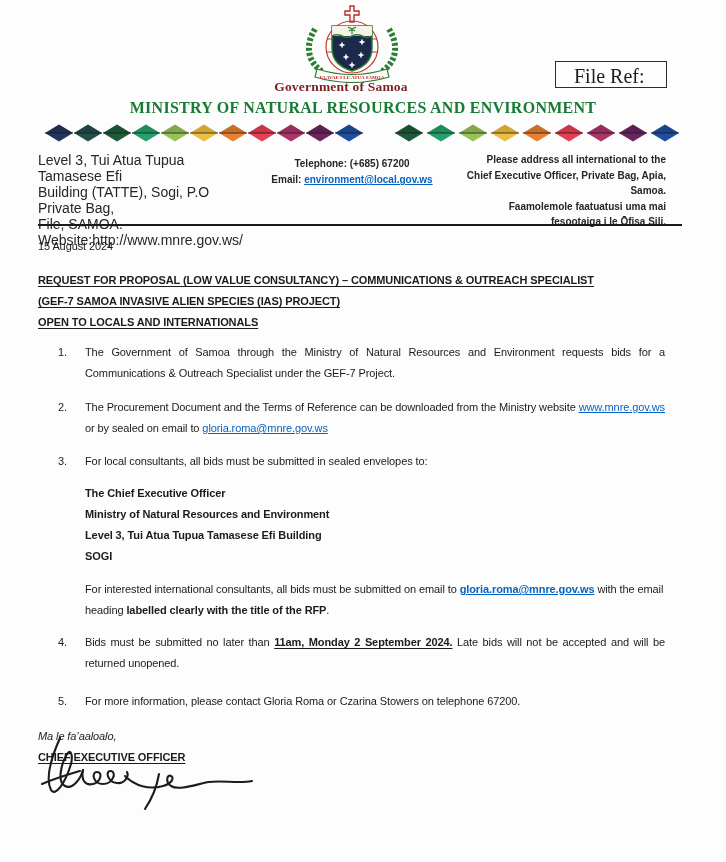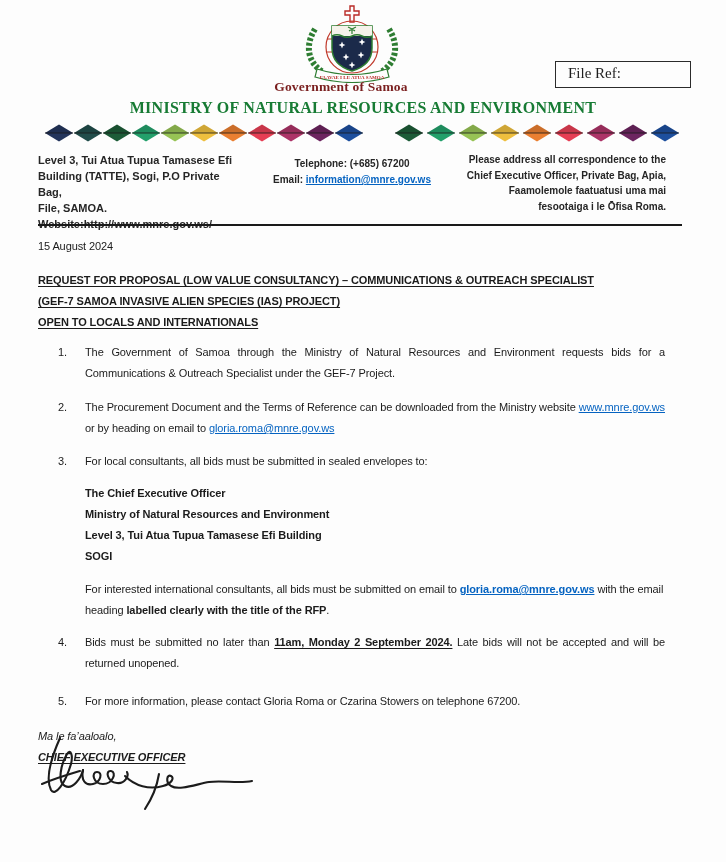--- a/index.html
+++ b/index.html
@@ -5,44 +5,44 @@
   * { margin:0; padding:0; box-sizing:border-box; }
   html,body { background:#e8e8e8; }
   body { font-family:"Liberation Sans", sans-serif; color:#1b1b1b; }
   .page {
     position:relative; width:726px; height:862px; margin:0 auto;
     background:#fdfdfd; overflow:hidden;
   }
 
   
   .file-ref-box {
-    position:absolute; left:555px; top:61px; width:136px; height:27px;
+    position:absolute; left:555px; top:61px; width:112px; height:27px;
     border:1.5px solid #2b2b2b; background:#fdfdfd;
-    font-family:"Liberation Serif", serif; font-size:15px;
-    padding:3px 0 0 12px; color:#1d1d1d;
+    font-family:"Liberation Serif", serif; font-size:20px;
+    padding:3px 0 0 18px; color:#1d1d1d;
   }
   .coat-of-arms { position:absolute; left:284px; top:5px; }
   .gov-label {
     position:absolute; left:0; top:79px; width:682px; text-align:center;
     font-family:"Liberation Serif", serif; font-weight:bold; font-size:13.5px;
     color:#7a1f1f; letter-spacing:0.2px;
   }
   .ministry-title {
     position:absolute; left:0; top:98px; width:726px; text-align:center;
     font-family:"Liberation Serif", serif; font-weight:bold; font-size:17px;
     color:#177b34; white-space:nowrap; letter-spacing:0.3px;
     transform:scaleX(0.94); transform-origin:center;
   }
   .diamond-row { position:absolute; top:124px; display:flex; align-items:center; }
   .diamond-row.left  { left:45px;  gap:1px; }
   .diamond-row.right { left:395px; gap:4px; }
 
   .contact-left {
     position:absolute; left:38px; top:152px; width:205px;
-    font-size:11px; font-weight:bold; line-height:16px; color:#262626;
+    font-size:14px; font-weight:normal; line-height:16px; color:#262626;
   }
   .contact-mid {
     position:absolute; left:242px; top:156px; width:220px; text-align:center;
     font-size:10px; font-weight:bold; line-height:16px; color:#262626;
   }
   .contact-right {
     position:absolute; left:448px; top:152px; width:218px; text-align:right;
     font-size:10px; font-weight:bold; line-height:15.5px; color:#262626;
   }
   a.doc-link { color:#0563c1; text-decoration:underline; }
@@ -69,21 +69,21 @@
   .mb12 { margin-bottom:12px; }
   .mb17 { margin-bottom:17px; }
   .address-block { font-weight:bold; margin:11px 0 0 47px; }
   .intl-para { margin:12px 0 11px 47px; width:580px; }
   b.bd { font-weight:bold; }
   .deadline { font-weight:bold; text-decoration:underline; text-underline-offset:2px; }
   .boldlink { font-weight:bold; }
   .nowrap { white-space:nowrap; }
   .closing { margin-top:14px;font-style:italic; }
   .signatory-name { margin-top:49px; }
-  .signatory-role { font-weight:bold; text-decoration:underline; text-underline-offset:2px;font-style:italic; }
+  .signatory-role { font-weight:bold; text-decoration:underline; text-underline-offset:2px; }
   .signature { position:absolute; left:-2px; top:498px; pointer-events:none; }
 </style>
 </head>
 <body>
 
 <div class="page">
 
   <div class="file-ref-box">
     <span>File Ref:</span>
   </div>
@@ -225,29 +225,30 @@
   <div class="contact-left">
     <div>Level 3, Tui Atua Tupua Tamasese Efi</div>
     <div>Building (TATTE), Sogi, P.O Private Bag,</div>
     <div>File, SAMOA.</div>
     <div>Website:http://www.mnre.gov.ws/</div>
   </div>
 
   <div class="contact-mid">
     <div>Telephone: (+685) 67200</div>
     <div>
-      <span>Email: </span><a class="doc-link" href="#">information@mnre.gov.ws</a>
+      <span>Email: </span><a class="doc-link" href="#">environment@local.gov.ws</a>
     </div>
   </div>
 
   <div class="contact-right">
-    <div>Please address all correspondence to the</div>
+    <div>Please address all international to the</div>
     <div>Chief Executive Officer, Private Bag, Apia,</div>
+    <div>Samoa.</div>
     <div>Faamolemole faatuatusi uma mai</div>
-    <div>fesootaiga i le Ōfisa Roma.</div>
+    <div>fesootaiga i le Ōfisa Sili.</div>
   </div>
 
   <div class="header-rule"></div>
 
   <div class="letter">
 
     <div class="date-line">15 August 2024</div>
 
     <div class="rfp-title">
       <div class="tline"><span>REQUEST FOR PROPOSAL (LOW VALUE CONSULTANCY) – COMMUNICATIONS &amp; OUTREACH SPECIALIST</span></div>
@@ -257,21 +258,21 @@
 
     <div class="items">
 
       <div class="item mb13">
         <span class="num">1.</span>
         <p class="itext just">The Government of Samoa through the Ministry of Natural Resources and Environment requests bids for a Communications &amp; Outreach Specialist under the GEF-7 Project.</p>
       </div>
 
       <div class="item mb12">
         <span class="num">2.</span>
-        <p class="itext just"><span>The Procurement Document and the Terms of Reference can be downloaded from the Ministry website </span><a class="doc-link" href="#">www.mnre.gov.ws</a><span> or by heading on email to </span><a class="doc-link" href="#">gloria.roma@mnre.gov.ws</a></p>
+        <p class="itext just"><span>The Procurement Document and the Terms of Reference can be downloaded from the Ministry website </span><a class="doc-link" href="#">www.mnre.gov.ws</a><span> or by sealed on email to </span><a class="doc-link" href="#">gloria.roma@mnre.gov.ws</a></p>
       </div>
 
       <div class="item">
         <span class="num">3.</span>
         <p class="itext">For local consultants, all bids must be submitted in sealed envelopes to:</p>
       </div>
 
       <div class="address-block">
         <div>The Chief Executive Officer</div>
         <div>Ministry of Natural Resources and Environment</div>

